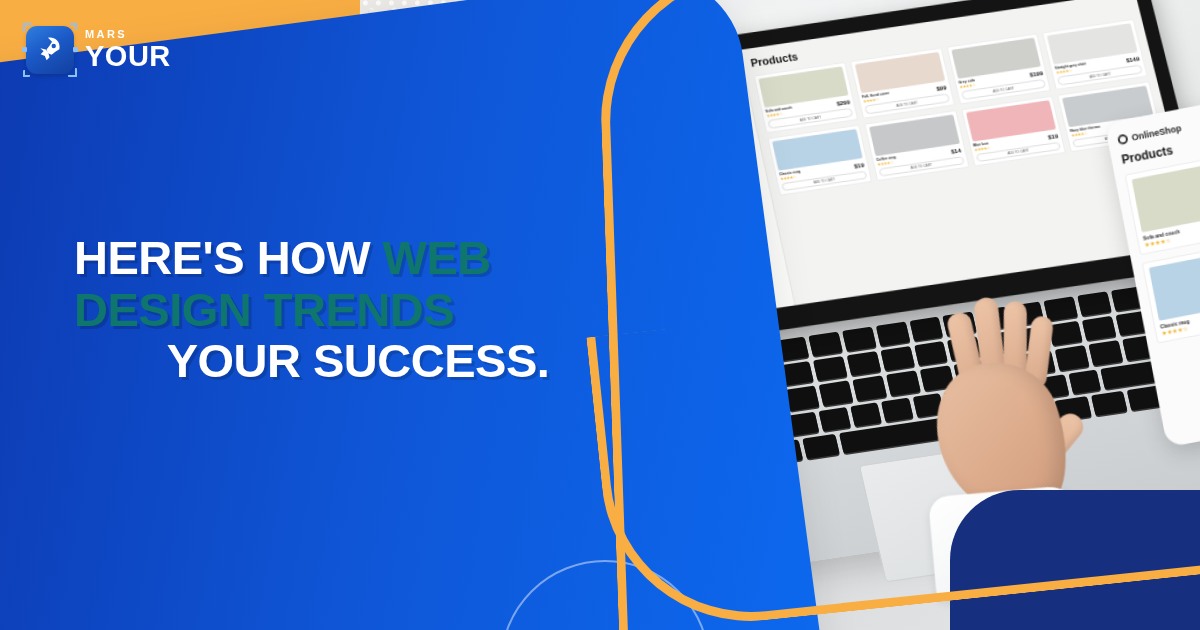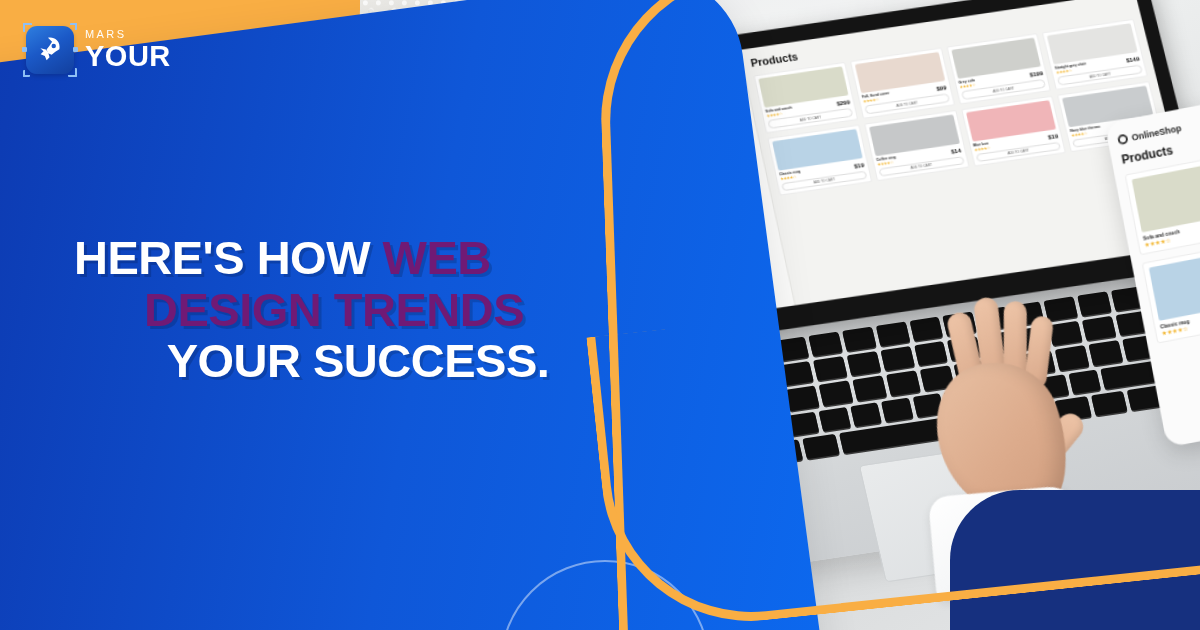--- a/index.html
+++ b/index.html
@@ -99,21 +99,21 @@
   }
   .logo-bracket-tr{ right:-3px; top:-3px; border-left:none; border-bottom:none; }
   .logo-bracket-bl{ left:-3px; bottom:-3px; border-right:none; border-top:none; }
   .logo-side-l,.logo-side-r{
     position:absolute; width:5px;height:5px;background:#8fc0f5;border-radius:1px; top:21px;
   }
   .logo-side-l{ left:-4px; } .logo-side-r{ right:-4px; }
 
   .logo-text{ line-height:1; color:#ffffff; }
   .logo-mars{
-    font-size:11px; font-weight:400; letter-spacing:2.4px;
+    font-size:11px; font-weight:700; letter-spacing:2.4px;
     color:#ffffff; display:block; margin-bottom:2px; opacity:.97;
   }
   .logo-devs{
     font-size:29px; font-weight:800; letter-spacing:.5px;
     color:#ffffff; display:block;
   }
 
   
   .headline{
     position:absolute;
@@ -122,25 +122,25 @@
     z-index:9;
     font-weight:800;
     font-size:47px;
     line-height:1.10;
     letter-spacing:-0.5px;
     color:#ffffff;
     text-shadow:3px 3px 0 rgba(0,0,0,.16);
   }
   .headline .ln{ display:block; white-space:nowrap; }
   .headline .ln.l1{ text-align:left;   margin-left:0px; }
-  .headline .ln.l2{ text-align:center;   margin-left:0px; }
+  .headline .ln.l2{ text-align:left;   margin-left:0px; }
   .headline .ln.l3{ text-align:left;   margin-left:6px; }
   .headline .ln.l4{ text-align:left;   margin-left:18px; }
   .headline .ln.l5{ text-align:center;   margin-left:48px; }
-  .hl-accent{ color:#701a75; }
+  .hl-accent{ color:#0f766e; }
 
   
   .photo-wrap{
     position:absolute;
     left:612px; top:-34px;
     width:640px; height:700px;
     z-index:2;
     overflow:hidden;
   }
   .photo{

